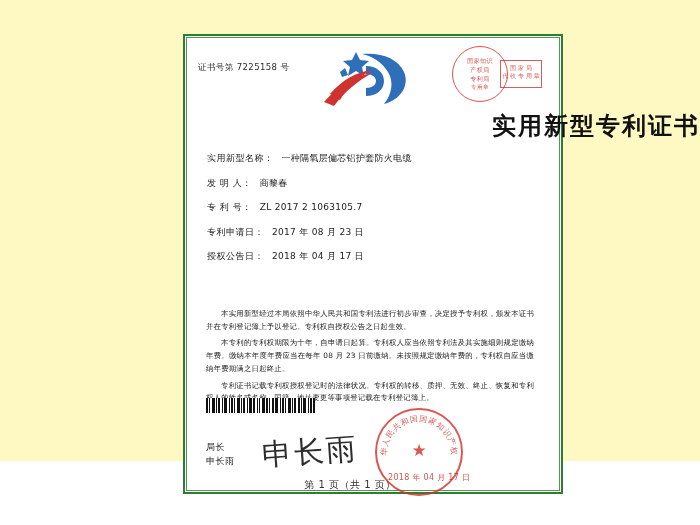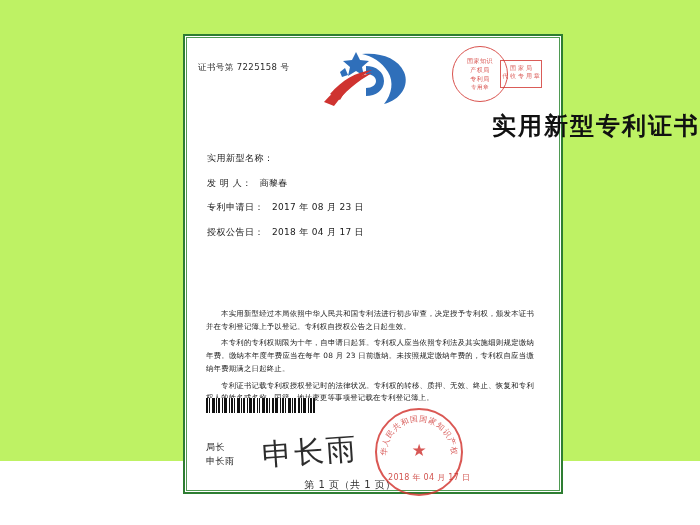--- a/index.html
+++ b/index.html
@@ -10,21 +10,21 @@
   body {
     width: 700px;
     height: 525px;
     overflow: hidden;
     font-family: "DejaVu Sans", "Liberation Sans", sans-serif;
   }
   .page {
     position: relative;
     width: 700px;
     height: 461px;
-    background: #bef264;
+    background: #fef9c3;
   }
   
   .frame-outer {
     position: absolute;
     left: 183px;
     top: 34px;
     width: 380px;
     height: 460px;
     border: 2px solid #2e7d32;
     box-sizing: border-box;
@@ -266,24 +266,29 @@
       <path d="M30 44 C42 30 56 22 72 20 C60 26 48 36 40 50 Z" fill="#cf3330"></path>
       <path d="M24 52 C38 36 54 26 72 23 C58 31 44 42 34 56 Z" fill="#cf3330"></path>
     </svg>
   </div>
 
   <div class="title">实用新型专利证书</div>
 
   <div class="fields">
     <div class="field-row">
       <span class="field-label">实用新型名称：</span>
+      <span class="field-value">一种隔氧层偏芯铝护套防火电缆</span>
     </div>
     <div class="field-row">
       <span class="field-label">发 明 人：</span>
       <span class="field-value">商黎春</span>
+    </div>
+    <div class="field-row">
+      <span class="field-label">专 利 号：</span>
+      <span class="field-value">ZL 2017 2 1063105.7</span>
     </div>
     <div class="field-row">
       <span class="field-label">专利申请日：</span>
       <span class="field-value">2017 年 08 月 23 日</span>
     </div>
     <div class="field-row">
       <span class="field-label">授权公告日：</span>
       <span class="field-value">2018 年 04 月 17 日</span>
     </div>
   </div>

